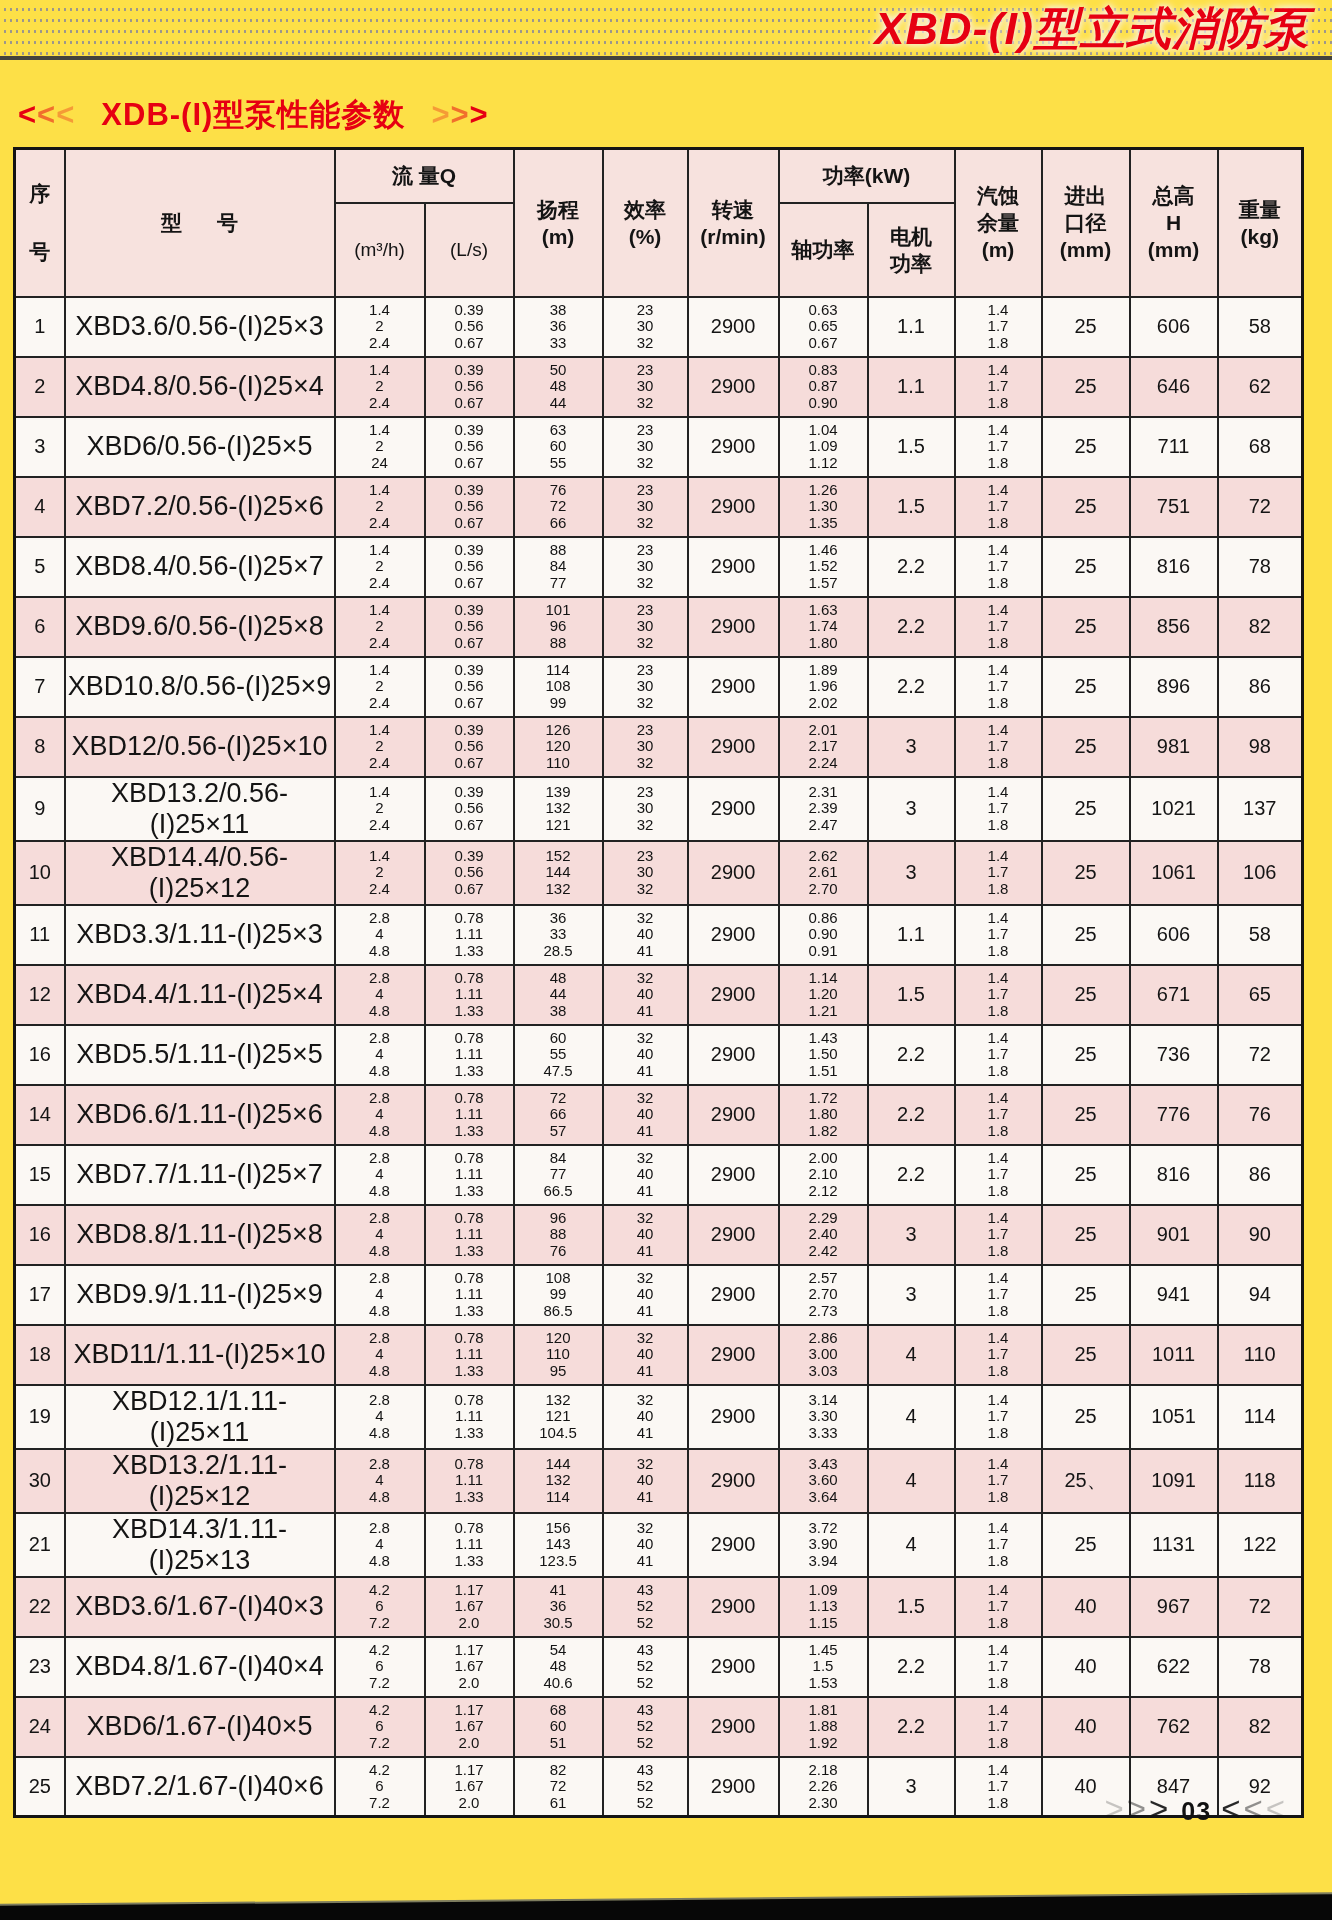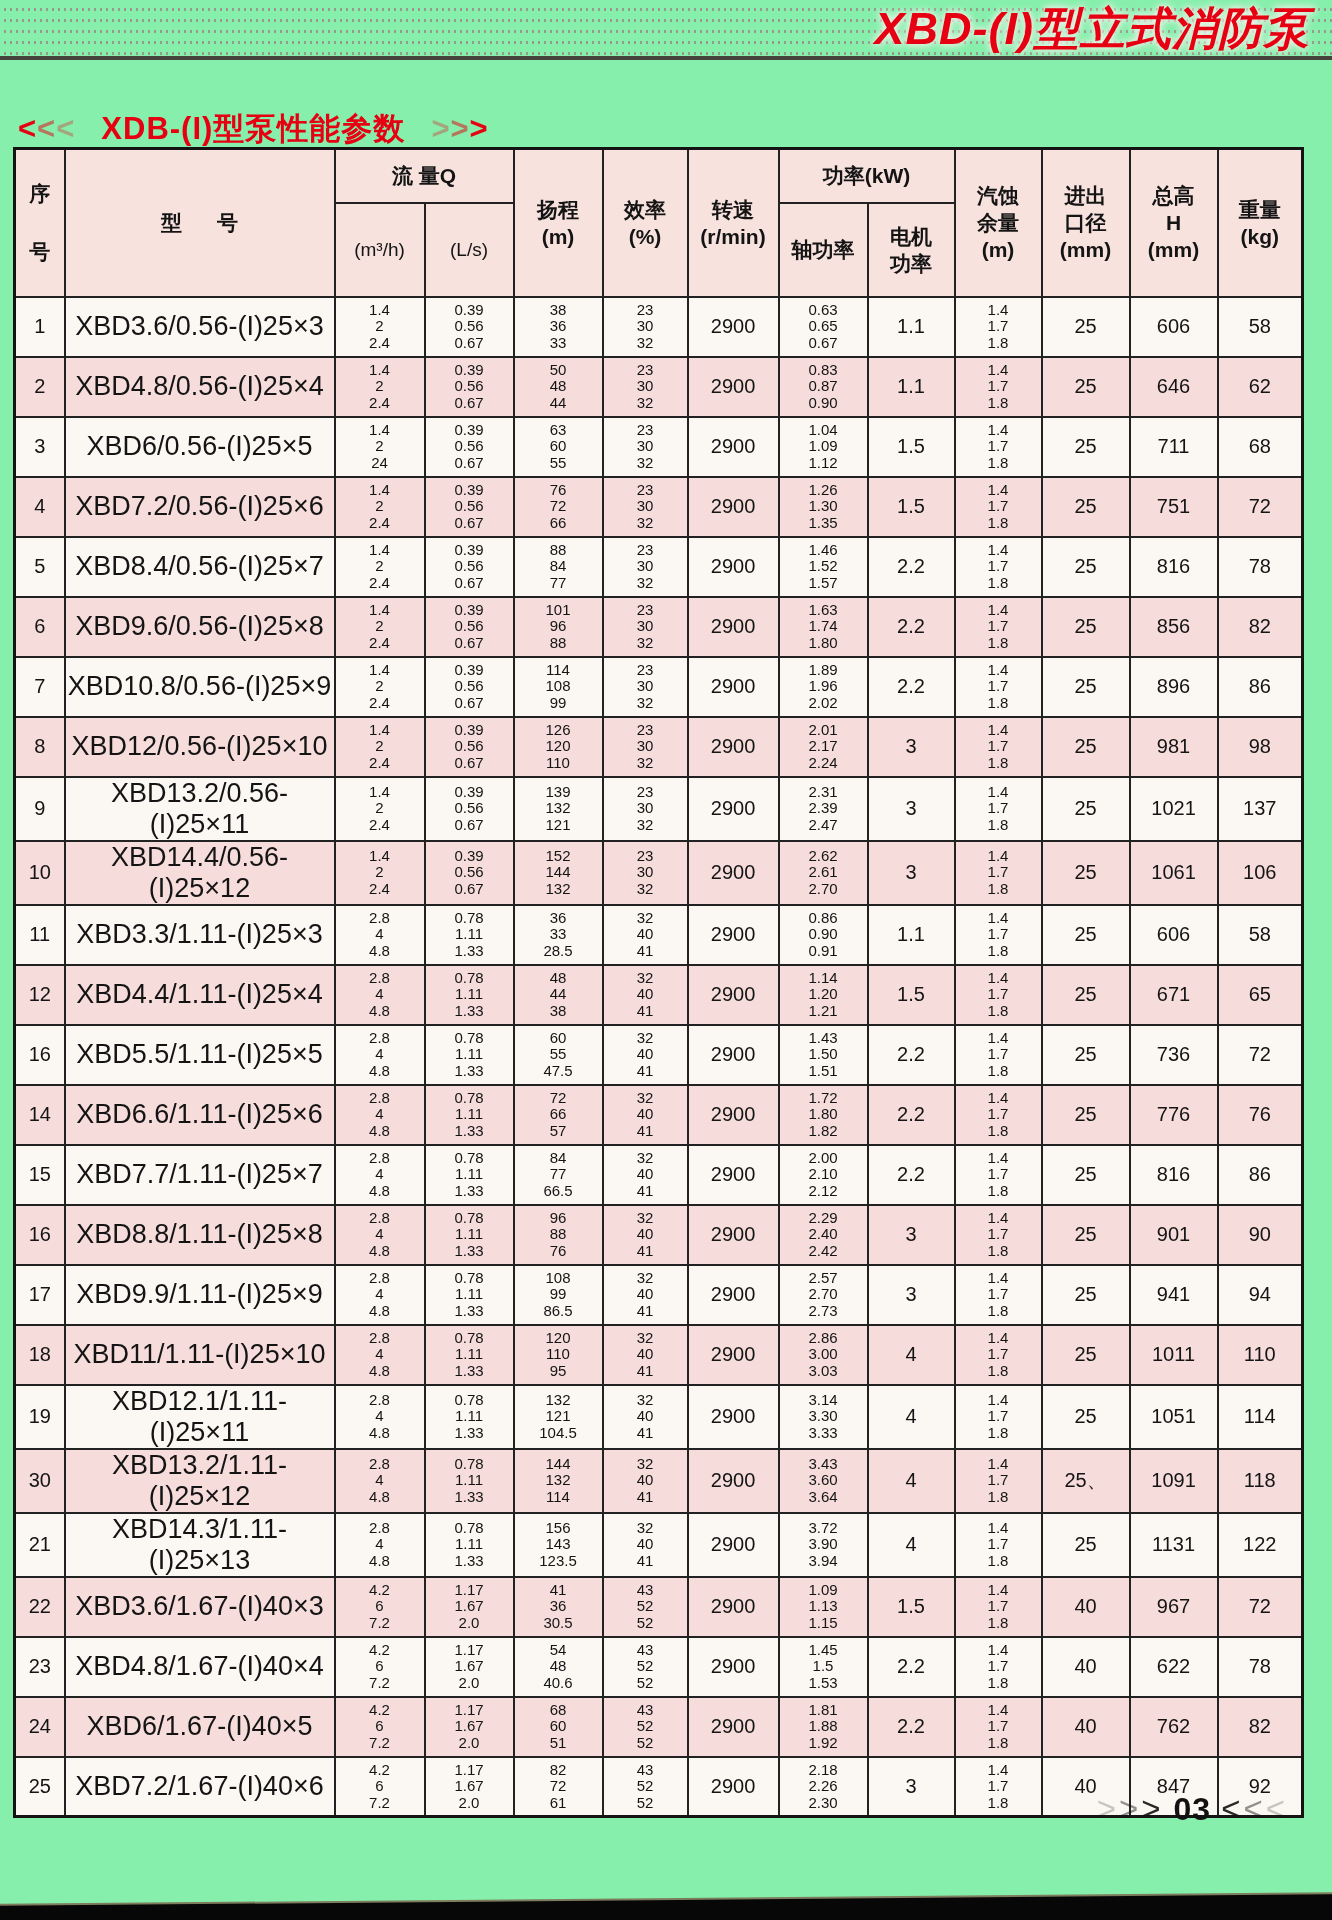--- a/index.html
+++ b/index.html
@@ -1,20 +1,20 @@
 <!DOCTYPE html>
 <html><head>
 <meta charset="utf-8">
 <style>
   html,body{margin:0;padding:0;background:#d8d4cf;}
   .page{
     position:relative;
     width:1332px;height:1920px;
     margin:0 auto;
-    background:#86efac;
+    background:#fde047;
     overflow:hidden;
     font-family:"Liberation Sans",sans-serif;
     color:#141414;
   }
   
   .dotband{
     position:absolute;top:0;left:0;right:0;height:55px;
     background-image:radial-gradient(circle,#9b958d 1.1px,rgba(0,0,0,0) 1.4px);
     background-size:6px 11px;
     background-position:2px 4px;
@@ -24,21 +24,21 @@
     background:#45443c;
   }
   .banner-title{
     position:absolute;top:2px;right:22px;height:54px;line-height:54px;
     font-size:45px;font-style:italic;font-weight:bold;
     color:#e60012;letter-spacing:1px;white-space:nowrap;
     text-shadow:0 0 6px #f8f2ec,0 0 10px #f8f2ec;
   }
   
   .section-title{
-    position:absolute;top:108px;left:18px;
+    position:absolute;top:94px;left:18px;
     font-size:31px;font-weight:bold;color:#e60012;
     white-space:nowrap;letter-spacing:1px;
   }
   .section-title .chev{font-weight:bold;}
   .chev-l1{opacity:1;}.chev-l2{opacity:.5;}.chev-l3{opacity:.3;}
   .chev-r1{opacity:.3;}.chev-r2{opacity:.5;}.chev-r3{opacity:1;}
   .section-title .label{margin:0 26px;}
   
   table.pump{
     position:absolute;left:13px;top:147px;width:1288px;
@@ -63,21 +63,21 @@
   td.cell-model{
     text-align:left;padding-left:11px;font-size:27px;white-space:nowrap;
   }
   td.num3{font-size:15px;line-height:16.5px;}
   td.single{font-size:20px;}
   
   .footer{
     position:absolute;top:1790px;right:44px;
     font-size:33px;color:#111;letter-spacing:3px;white-space:nowrap;
   }
-  .footer .pg{font-weight:bold;font-size:32px;letter-spacing:1px;margin:0 10px;text-align:center;}
+  .footer .pg{font-weight:bold;font-size:25px;letter-spacing:1px;margin:0 10px;text-align:center;}
   .f-l1{opacity:.22;}.f-l2{opacity:.45;}.f-l3{opacity:.9;}
   .f-r1{opacity:.9;}.f-r2{opacity:.45;}.f-r3{opacity:.22;}
   
   .bottombar{
     position:absolute;left:-10px;bottom:-8px;width:1360px;height:28px;
     background:#070707;
     transform:rotate(-0.5deg);
     box-shadow:0 -2px 0 #7d7c5e;
   }
 </style>

